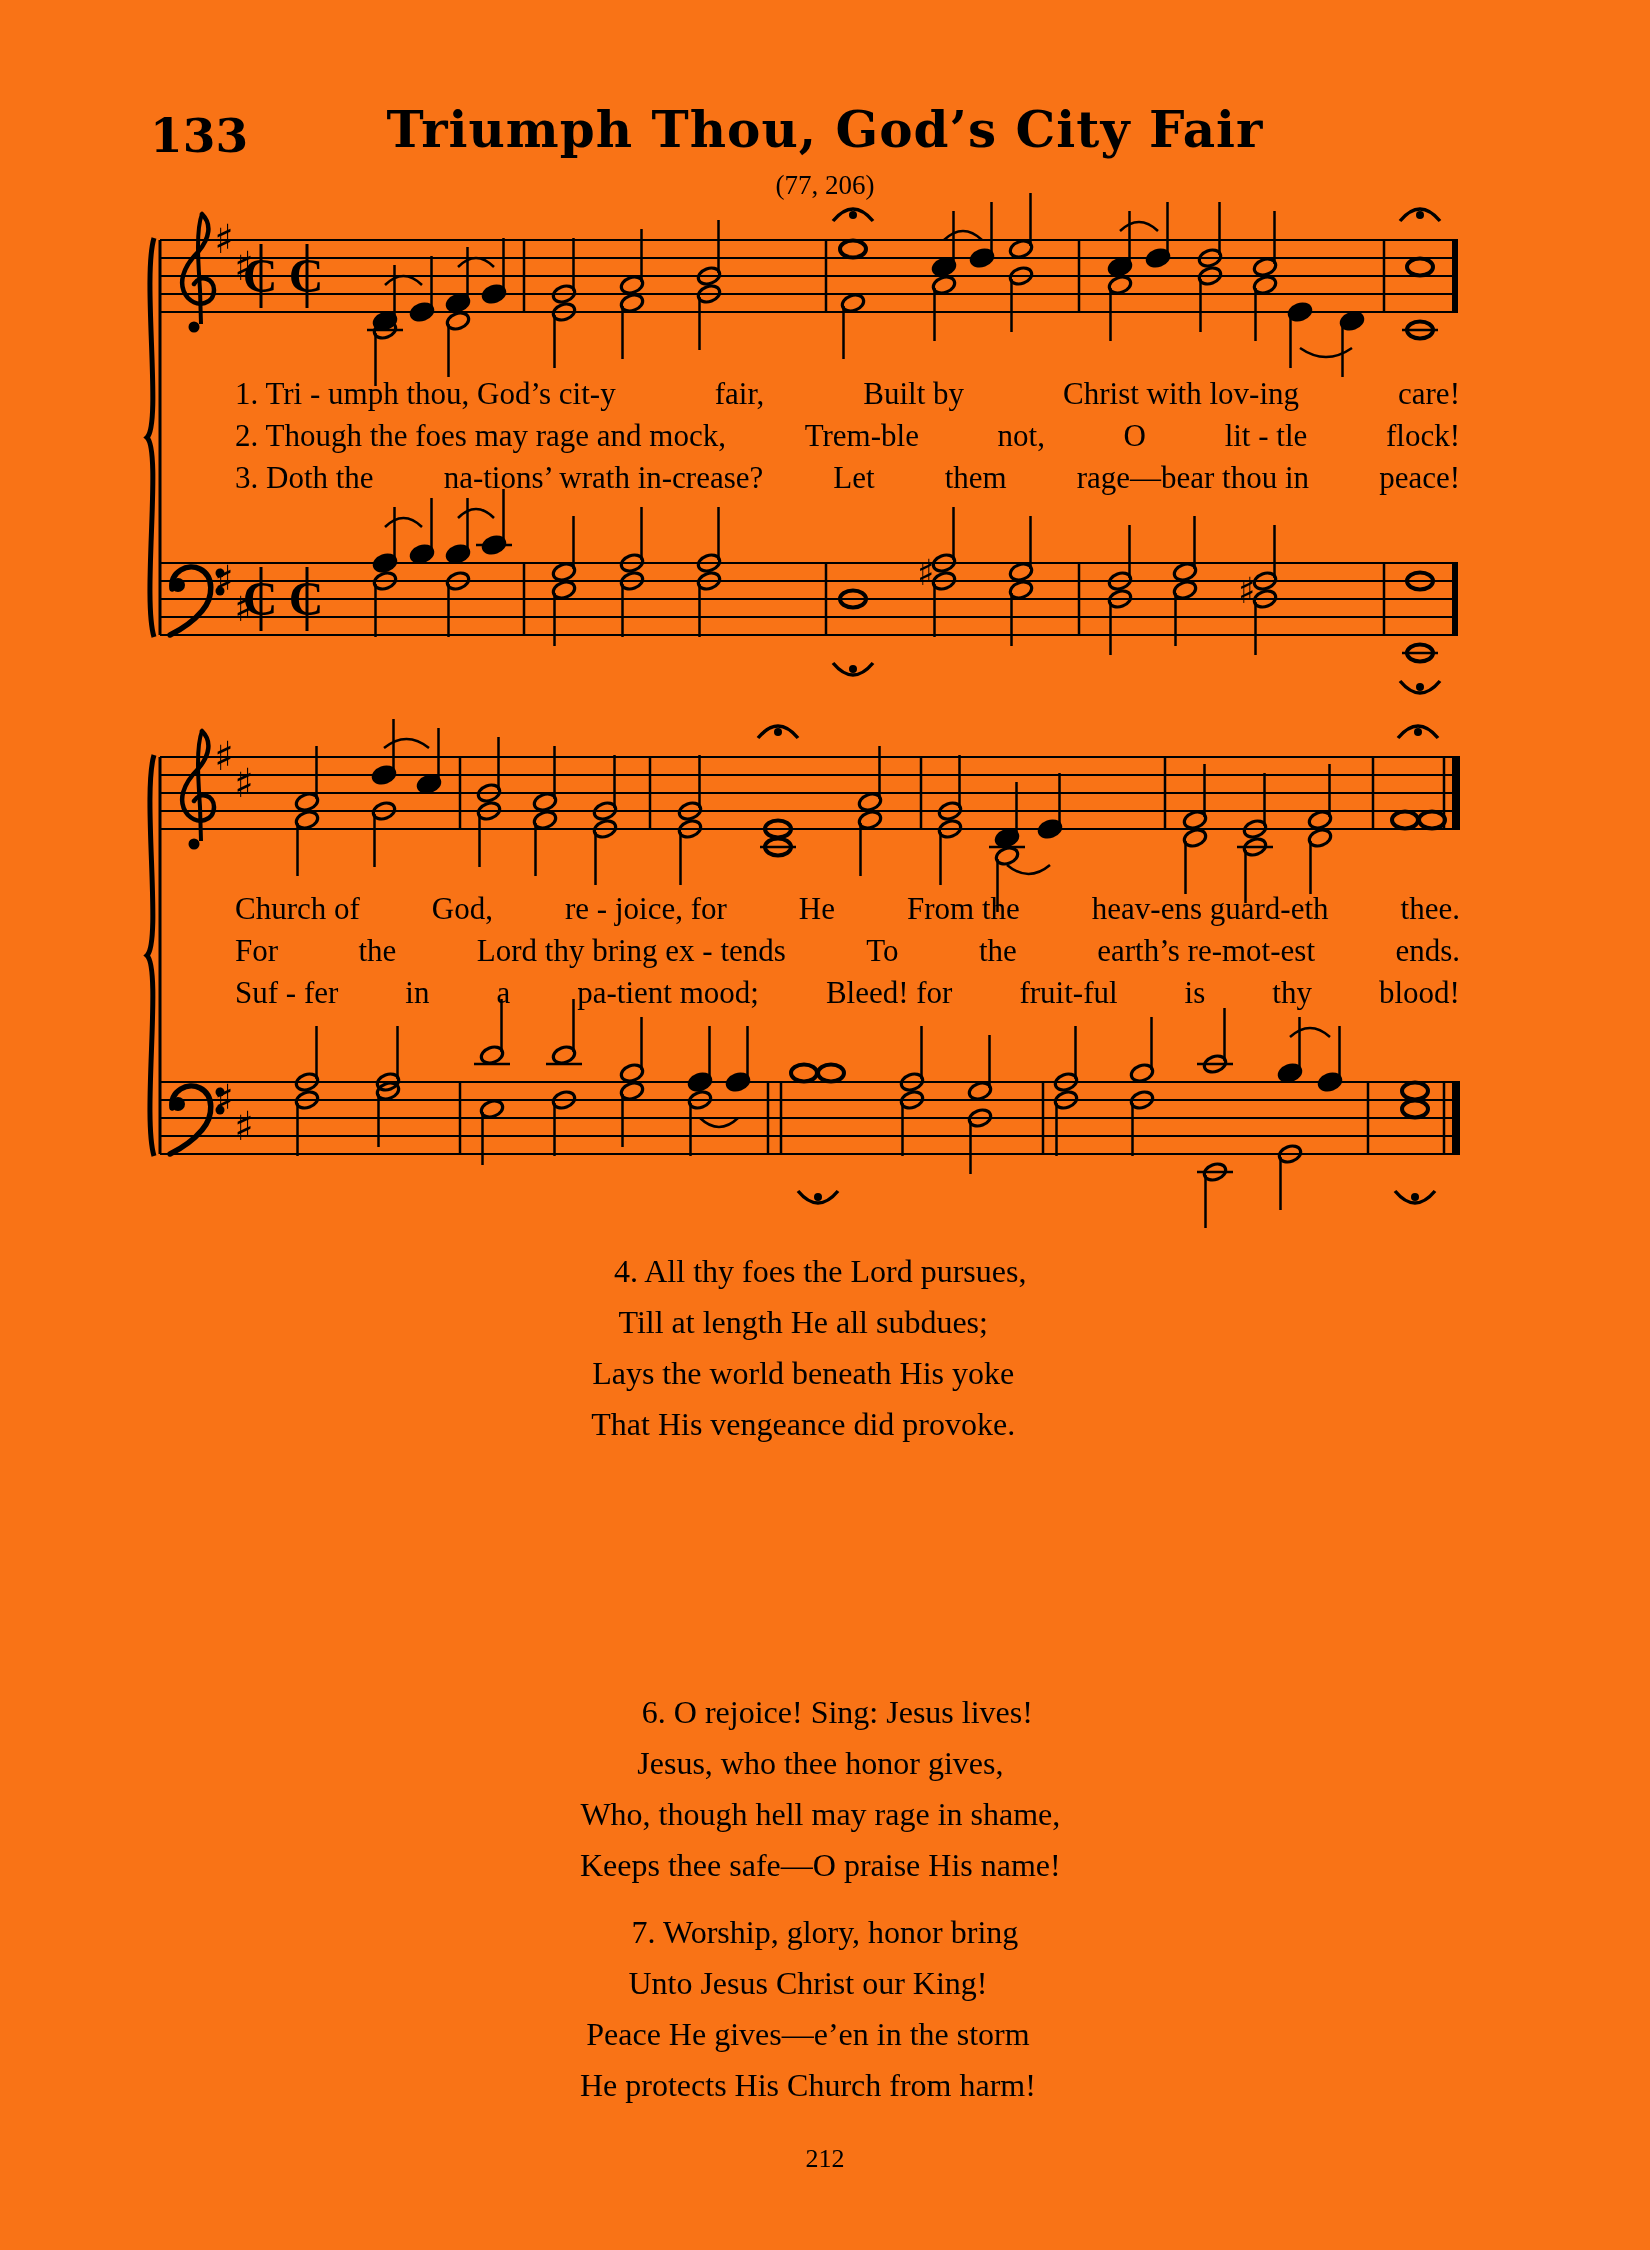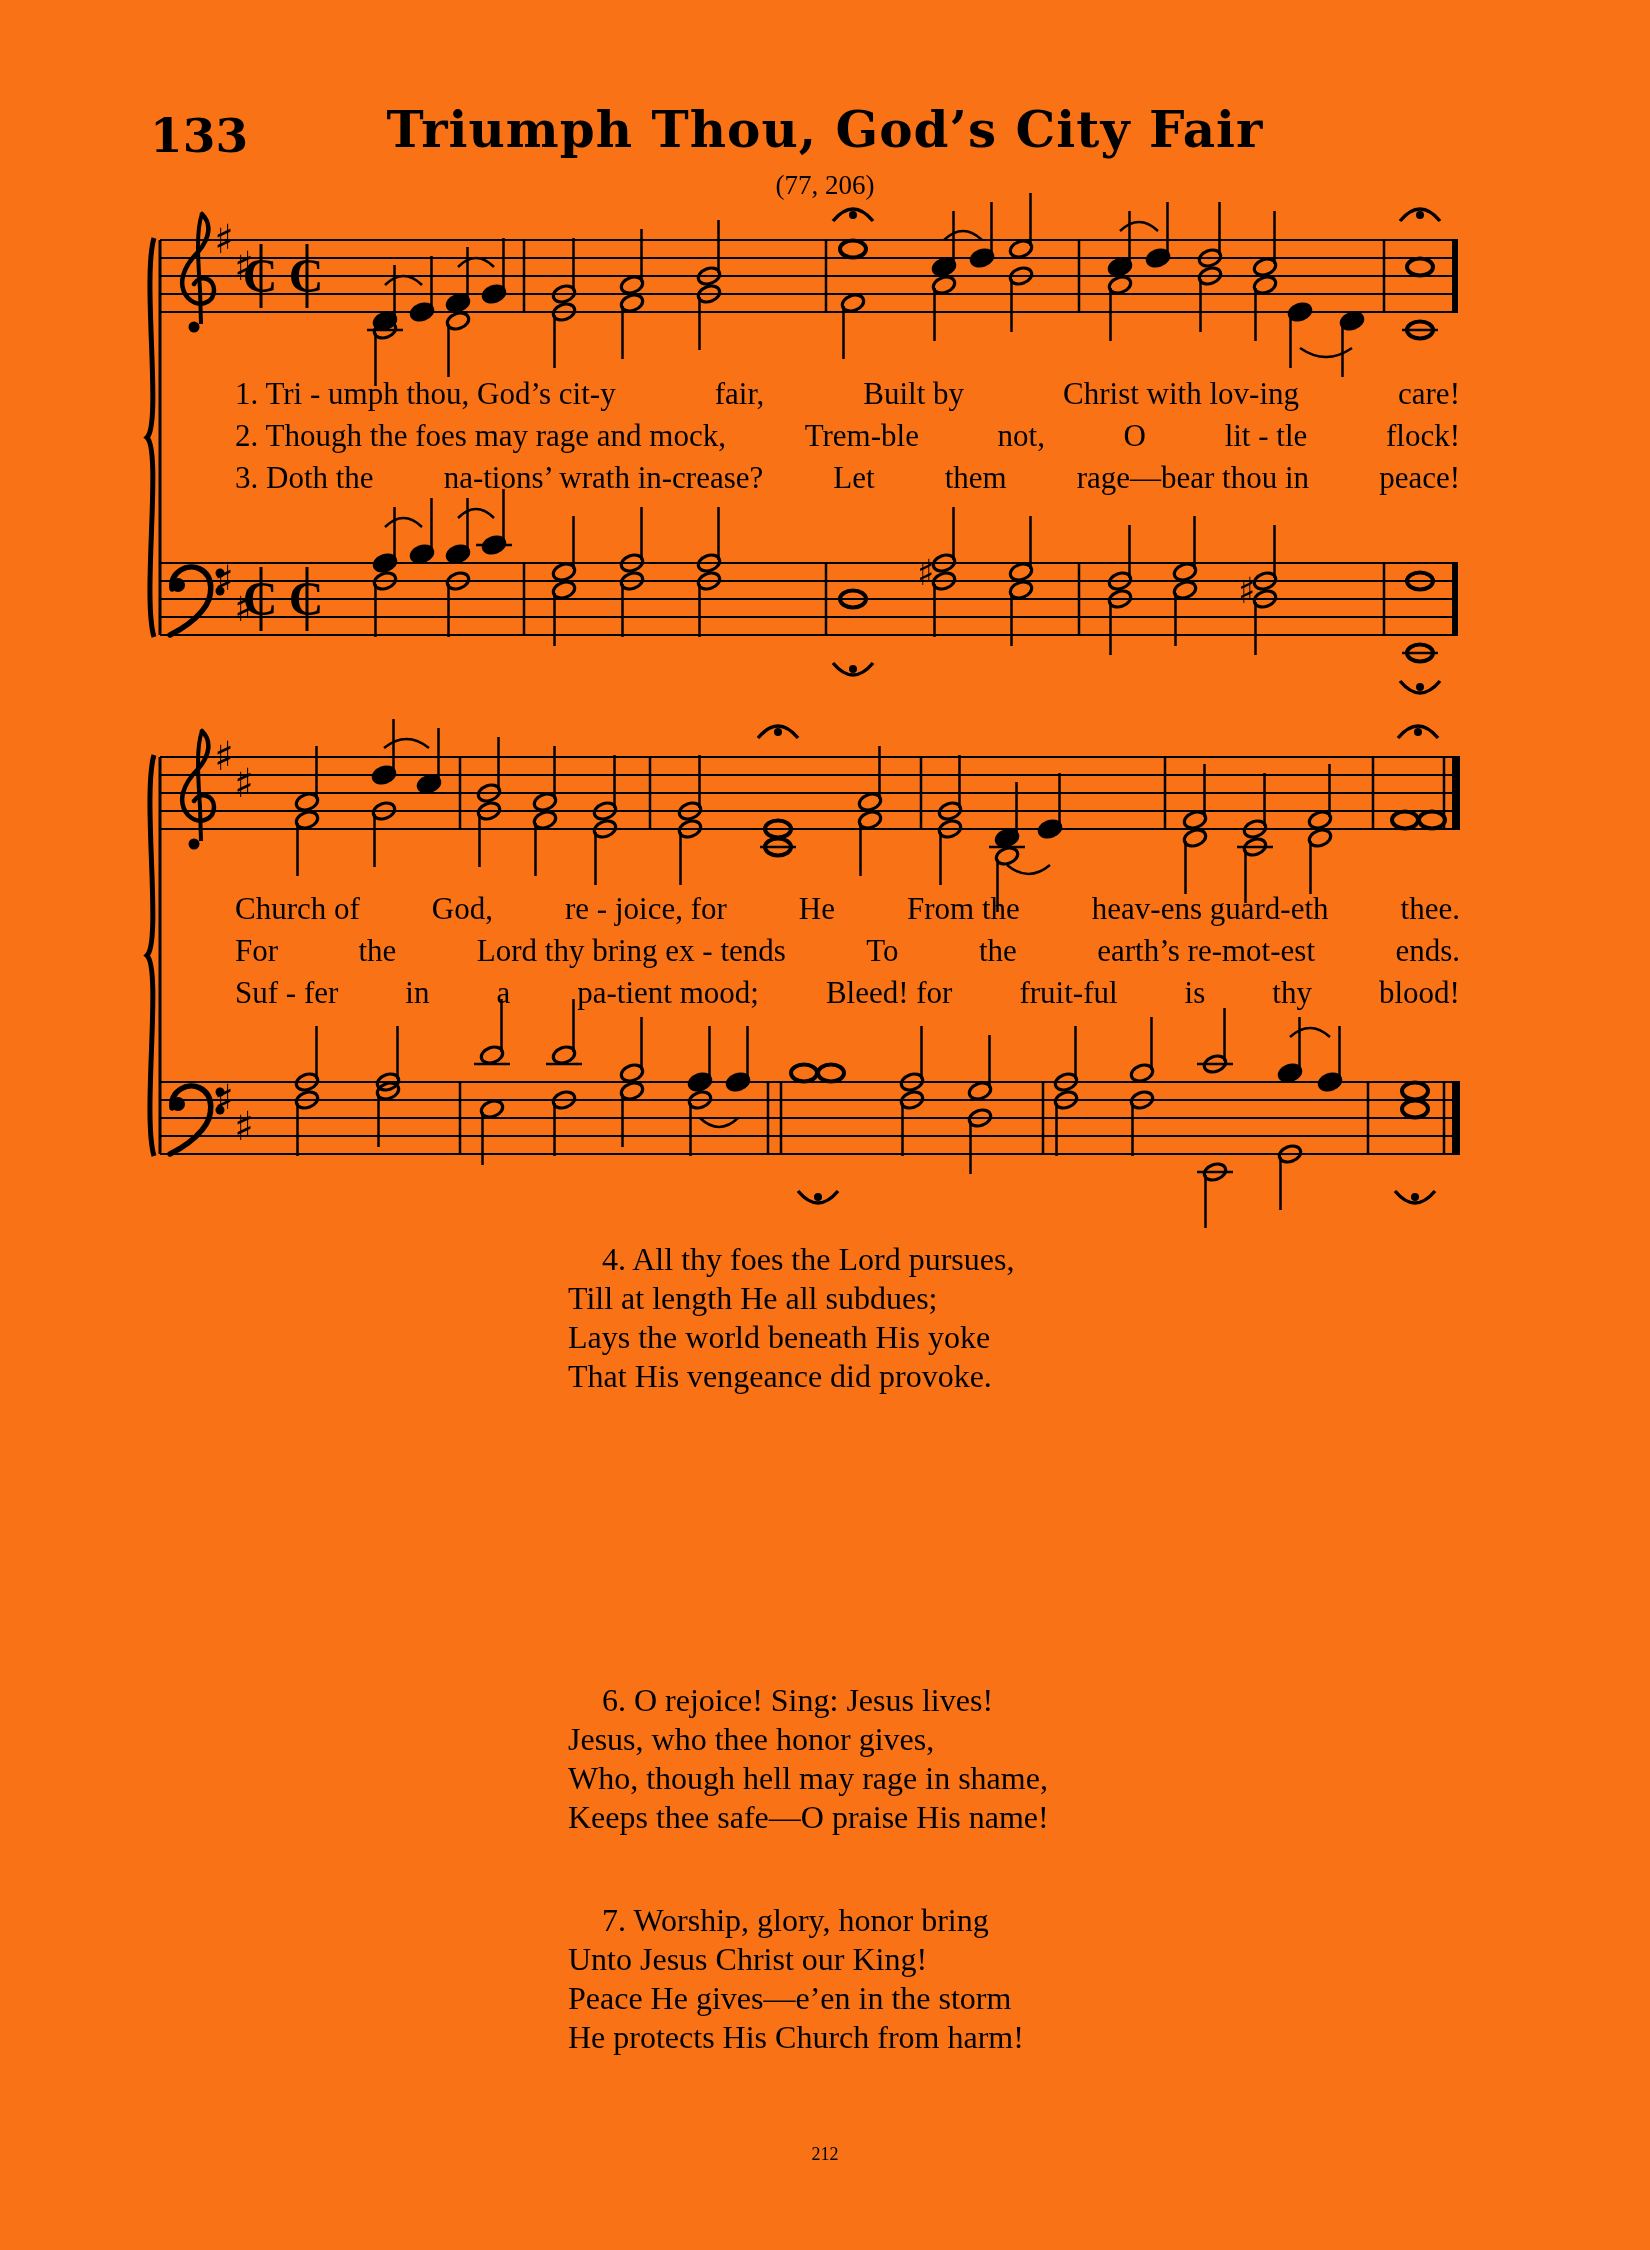--- a/index.html
+++ b/index.html
@@ -9,24 +9,24 @@
         font-family:"DejaVu Serif",serif;}
   .title{position:absolute;left:0;right:0;top:100px;text-align:center;font-size:50px;
         font-weight:bold;font-family:"DejaVu Serif",serif;letter-spacing:1px;}
   .tune-ref{position:absolute;left:0;right:0;top:170px;text-align:center;font-size:27px;}
   svg.music{position:absolute;left:0;top:0;}
   .lyric-row{position:absolute;left:235px;width:1225px;display:flex;
         justify-content:space-between;font-size:31px;white-space:nowrap;}
   .b1r1{top:376px}.b1r2{top:418px}.b1r3{top:460px}
   .b2r1{top:891px}.b2r2{top:933px}.b2r3{top:975px}
   .verse{position:absolute;left:568px;font-size:32px;line-height:39px;}
-  .verse p{margin:0;}
+  .verse p{margin:12px;text-align:center;}
   .verse p:first-child{text-indent:34px;}
   .v4{top:1240px}.v5{top:1461px}.v6{top:1681px}.v7{top:1901px}
-  .page-number{position:absolute;left:0;right:0;top:2144px;text-align:center;font-size:18px;}
+  .page-number{position:absolute;left:0;right:0;top:2144px;text-align:center;font-size:26px;}
 </style>
 </head>
 <body>
 
 <div class="page">
   <div class="hymn-number">133</div>
   <div class="title">Triumph Thou, God’s City Fair</div>
   <div class="tune-ref">(77, 206)</div>
 
   <svg class="music" id="music-svg" width="1650" height="2250">

